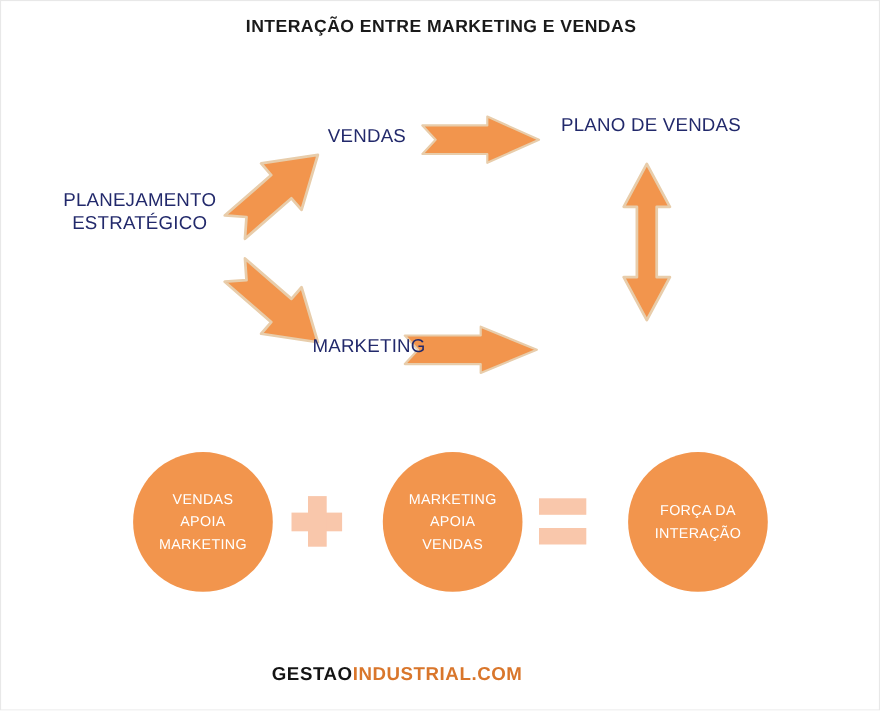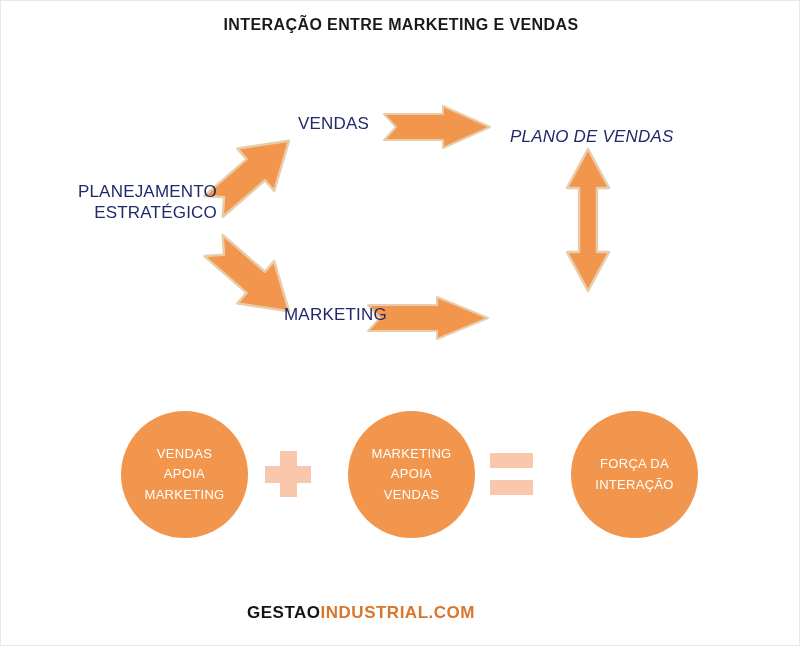--- a/index.html
+++ b/index.html
@@ -43,32 +43,31 @@
     color: #22296b;
     font-size: 17px;
     font-family: "Liberation Sans", sans-serif;
     letter-spacing: 0.2px;
     white-space: nowrap;
     line-height: 1.25;
   }
 
   #label-planejamento {
     left: 36px;
-    top: 180px;
+    top: 170px;
     width: 180px;
-    text-align: right;
+    text-align: center;
   }
   #label-vendas {
     left: 297px;
     top: 112px;
   }
   #label-plano-vendas {
     left: 509px;
-    top: 125px;
-    font-style: italic;
+    top: 102px;
   }
   #label-marketing {
     left: 283px;
     top: 303px;
   }
   #label-plano-marketing {
     left: 498px;
     top: 304px;
   }
 

